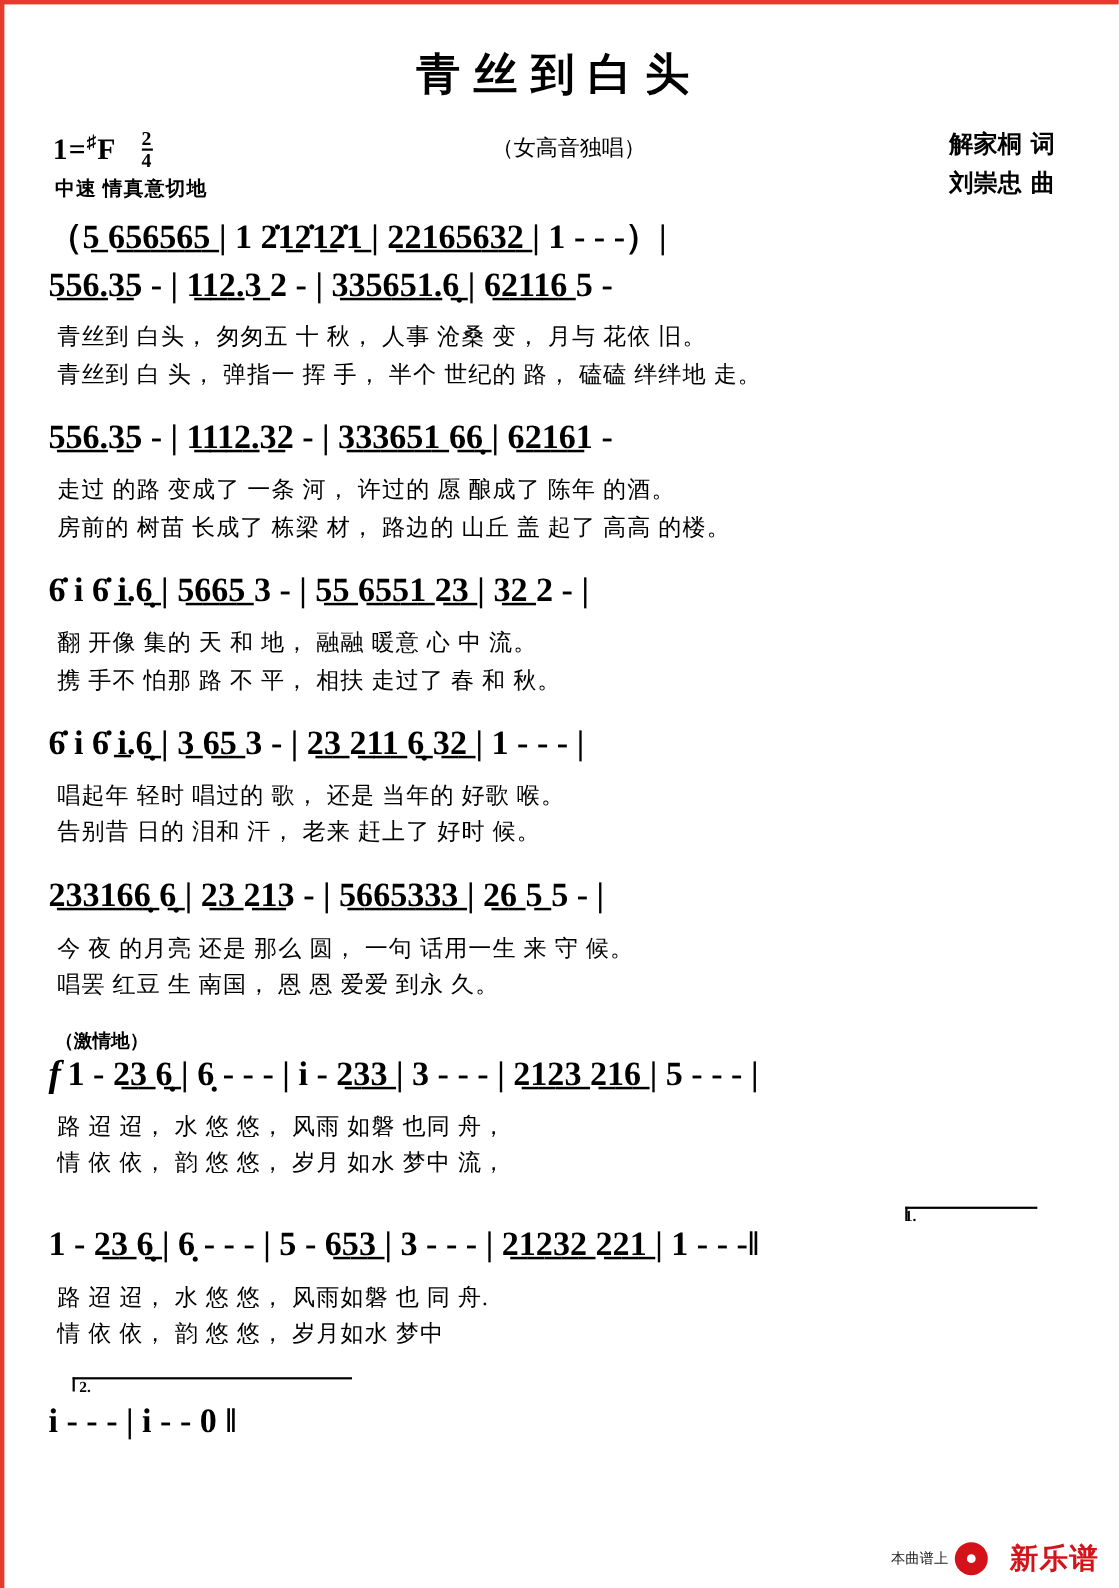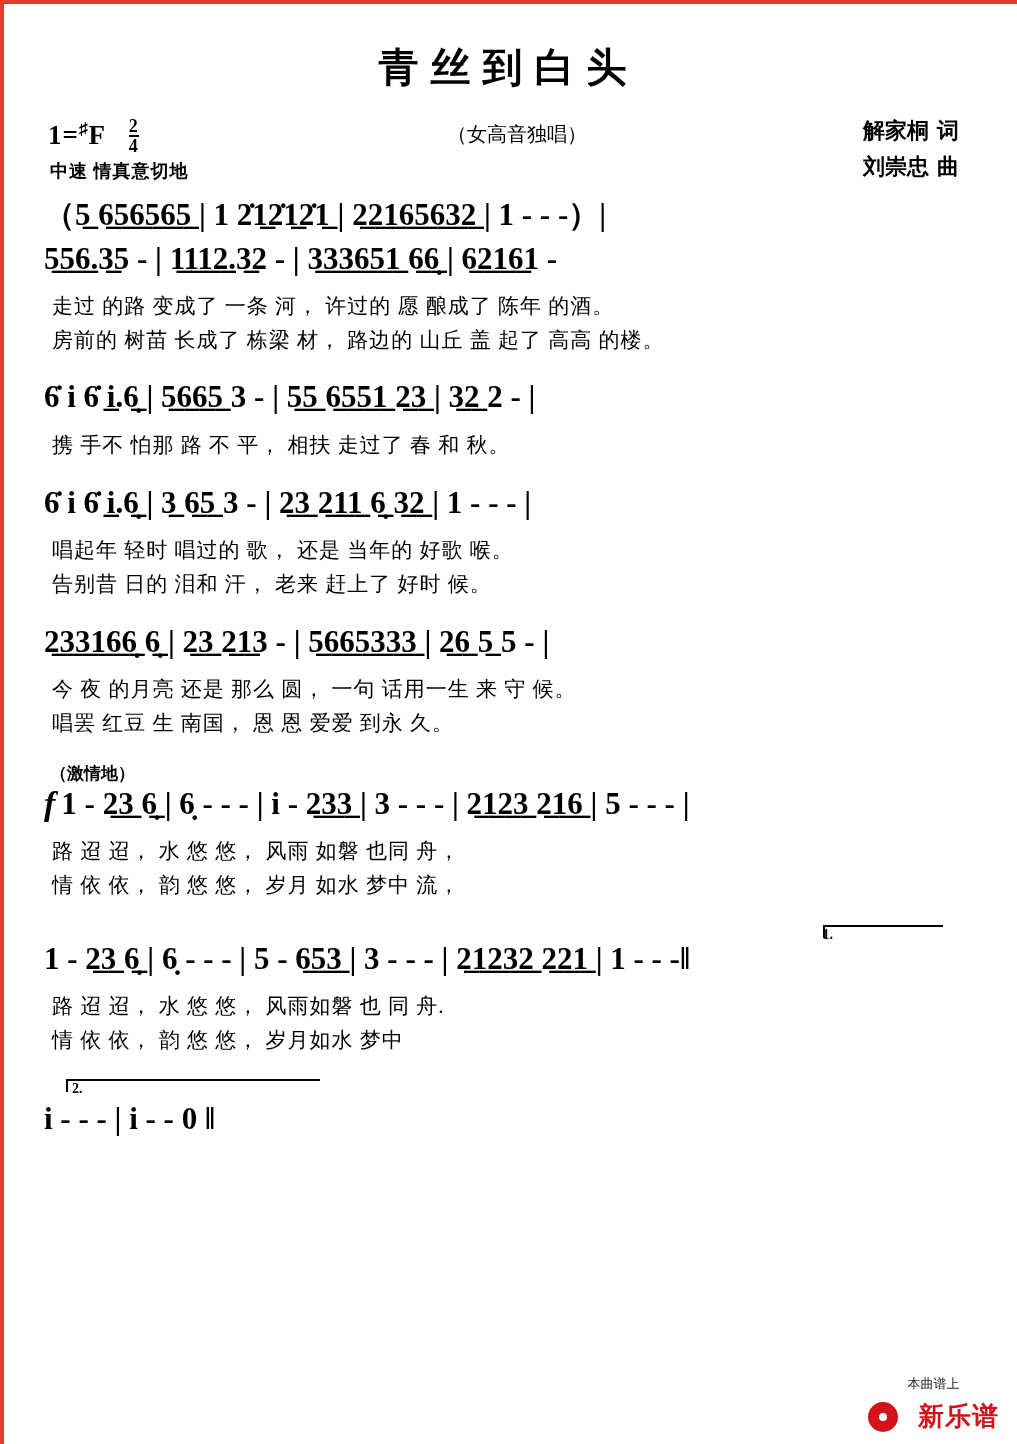--- a/index.html
+++ b/index.html
@@ -128,21 +128,20 @@
     font-weight: bold;
   }
   
   .footer {
     position: absolute;
     right: 18px;
     bottom: 10px;
     display: flex;
     align-items: center;
     gap: 6px;
-    flex-direction: column;
   }
   .footer .fnote {
     font-size: 13px;
     color: #222;
   }
   .footer .logo {
     display: flex;
     align-items: center;
     gap: 20px;
   }
@@ -223,32 +222,40 @@
       </div>
     </div>
   </div>
 
   <div class="system">
 
     <div class="sysblock prelude">
       <div class="noteline">（5̲ 6̲5̲6̲5̲6̲5̲ | 1 2̇1̲2̇1̲2̇1̲ | 2̲2̲1̲6̲5̲6̲3̲2̲ | 1 - - -）|</div>
     </div>
 
+    <div class="sysblock">
+      <div class="noteline">5̲5̲6̲.3̲5 - | 1̲1̲2̲.3̲ 2 - | 3̲3̲5̲6̲5̲1̲.6̣̲ | 6̲2̲1̲1̲6̲ 5 -</div>
+      <div class="lyrics">
+        <div class="lyricline">青丝到 白头，   匆匆五 十 秋，   人事 沧桑  变，   月与 花依    旧。</div>
+        <div class="lyricline">青丝到 白 头，   弹指一 挥 手，   半个 世纪的 路，   磕磕 绊绊地  走。</div>
+      </div>
+    </div>
 
     <div class="sysblock">
       <div class="noteline">5̲5̲6̲.3̲5 - | 1̲1̲1̲2̲.3̲2 - | 3̲3̲3̲6̲5̲1̲ 6̲6̣̲ | 6̲2̲1̲6̲1 -</div>
       <div class="lyrics">
         <div class="lyricline">走过    的路   变成了 一条 河，  许过的 愿  酿成了 陈年    的酒。</div>
         <div class="lyricline">房前的  树苗   长成了 栋梁 材，  路边的 山丘 盖 起了 高高    的楼。</div>
       </div>
     </div>
 
     <div class="sysblock">
       <div class="noteline">6̇ i 6̇ i̲.6̣̲ | 5̲6̲6̲5̲ 3 - | 5̲5̲ 6̲5̲5̲1̲ 2̲3̲ | 3̲2̲ 2 -  |</div>
       <div class="lyrics">
+        <div class="lyricline">翻 开像  集的  天 和    地，   融融 暖意 心 中     流。</div>
         <div class="lyricline">携 手不  怕那  路 不    平，   相扶 走过了 春 和    秋。</div>
       </div>
     </div>
 
     <div class="sysblock">
       <div class="noteline">6̇ i 6̇ i̲.6̣̲ | 3̲ 6̲5̲ 3 - | 2̲3̲ 2̲1̲1̲ 6̣̲ 3̲2̲ | 1 - - - |</div>
       <div class="lyrics">
         <div class="lyricline">唱起年 轻时 唱过的  歌，   还是 当年的  好歌    喉。</div>
         <div class="lyricline">告别昔 日的 泪和   汗，   老来 赶上了  好时    候。</div>
       </div>

